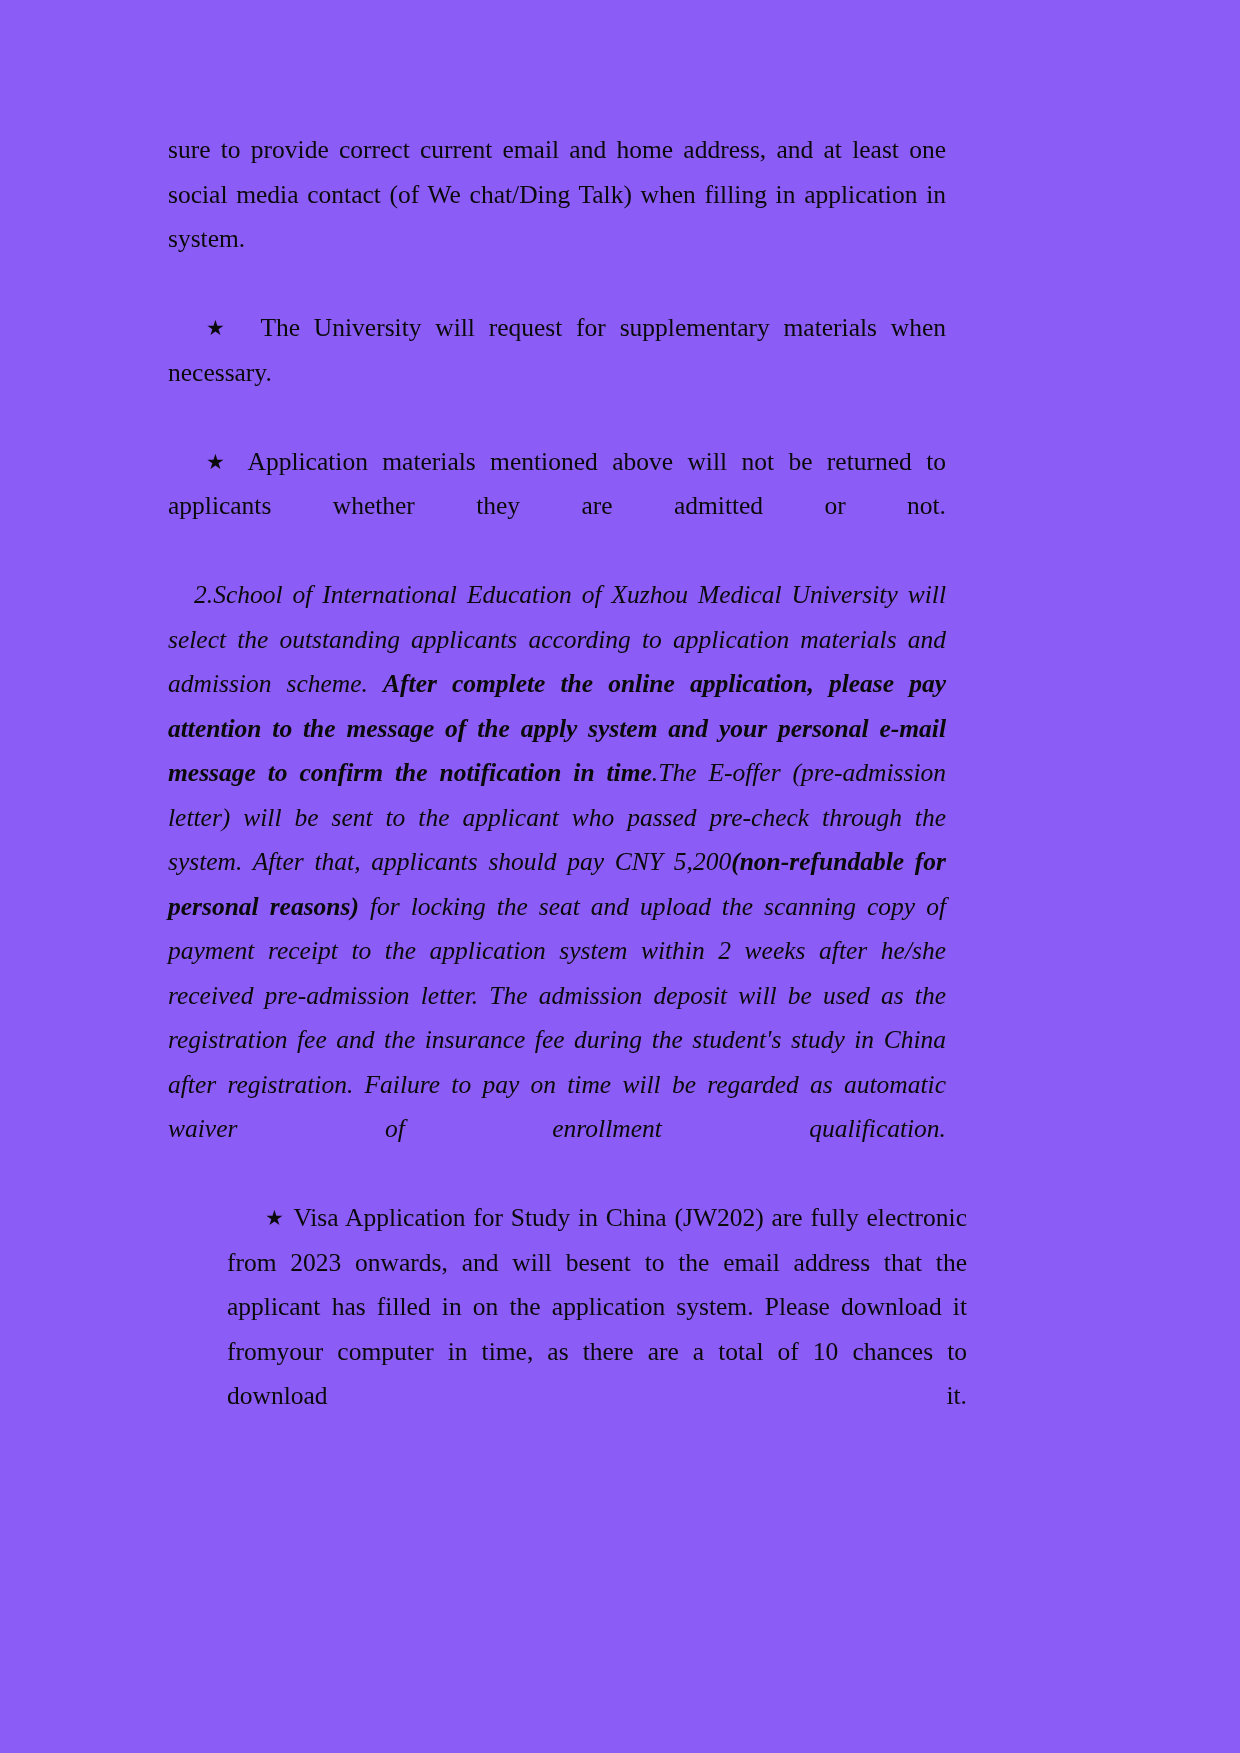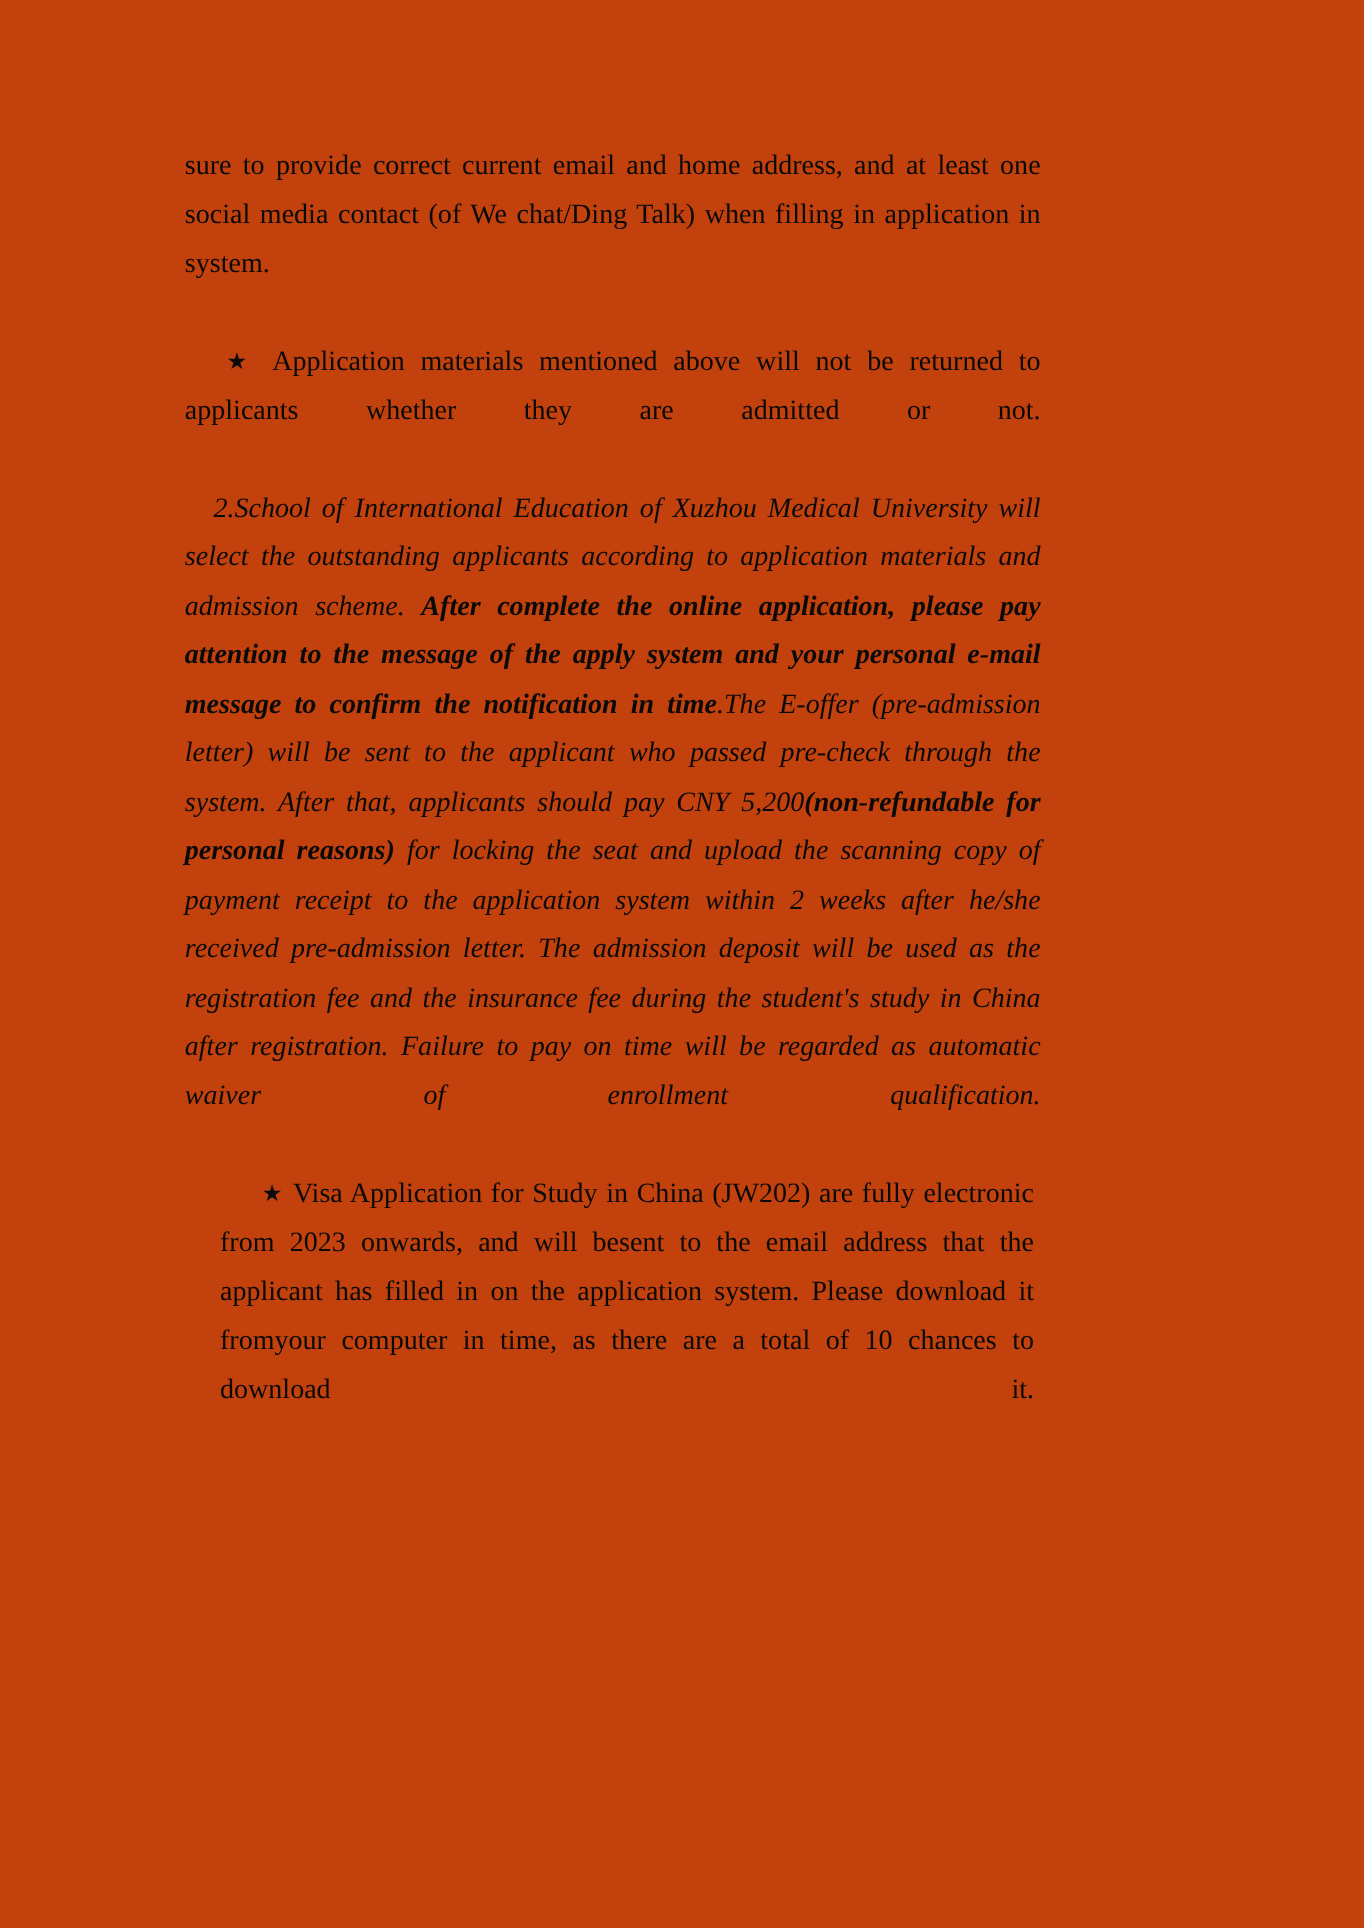--- a/index.html
+++ b/index.html
@@ -4,21 +4,21 @@
 <style>
   html, body {
     margin: 0;
     padding: 0;
     background: #ffffff;
   }
   .page {
     position: relative;
     width: 1240px;
     height: 1753px;
-    background: #c2410c;
+    background: #8b5cf6;
     box-sizing: border-box;
     overflow: hidden;
   }
   .content {
     position: absolute;
     left: 168px;
     top: 128px;
     width: 778px;
   }
   p {
@@ -53,21 +53,21 @@
   .star-gap-wide::after {
     content: "\00a0\00a0";
   }
   .star-gap::after {
     content: "\00a0";
   }
   b, .bold {
     font-weight: bold;
   }
   .block-indent {
-    margin-left: 32px;
+    margin-left: 59px;
     width: 740px;
   }
   .block-indent p {
     width: 100%;
   }
   
   p::after {
     content: "";
     display: inline-block;
     width: 100%;
@@ -76,20 +76,21 @@
 </head>
 <body>
 
 <div class="page">
   <div class="content">
 
     <p class="continued">
       <span>sure to provide correct current email and home address, and at least one social media contact (of We chat/Ding Talk) when filling in application in system.</span>
     </p>
 
+    <p class="star-para"><span class="star star-gap-wide">★</span><span>The University will request for supplementary materials when necessary.</span></p>
 
     <p class="star-para"><span class="star star-gap">★</span><span>Application materials mentioned above will not be returned to applicants whether they are admitted or not.</span></p>
 
     <p class="num-para"><span>2.School of International Education of Xuzhou Medical University will select the outstanding applicants according to application materials and admission scheme. </span><b>After complete the online application, please pay attention to the message of the apply system and your personal e-mail message to confirm the notification in time</b><span>.The E-offer (pre-admission letter) will be sent to the applicant who passed pre-check through the system. After that, applicants should pay CNY 5,200</span><b>(non-refundable for personal reasons)</b><span> for locking the seat and upload the scanning copy of payment receipt to the application system within 2 weeks after he/she received pre-admission letter. The admission deposit will be used as the registration fee and the insurance fee during the student's study in China after registration. Failure to pay on time will be regarded as automatic waiver of enrollment qualification.</span></p>
 
 
     <div class="block-indent">
       <p class="star-para"><span class="star star-gap">★</span><span>Visa Application for Study in China (JW202) are fully electronic from 2023 onwards, and will besent to the email address that the applicant has filled in on the application system. Please download it fromyour computer in time, as there are a total of 10 chances to download it.</span></p>
     </div>
 

